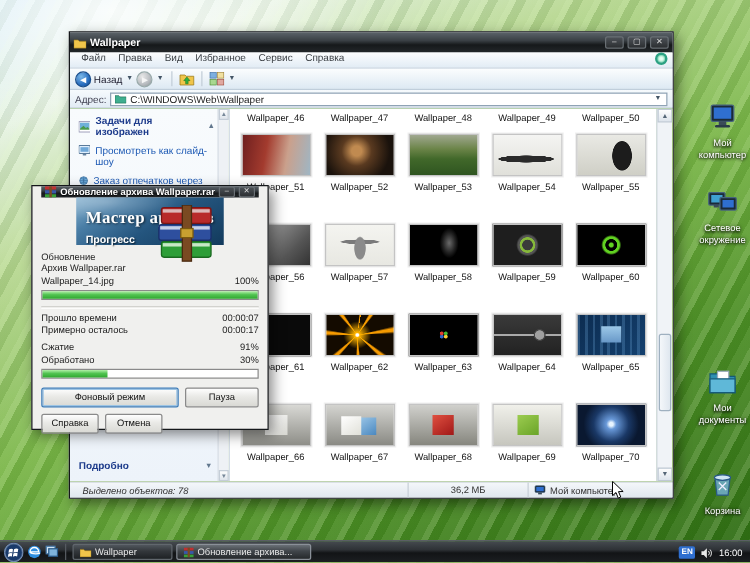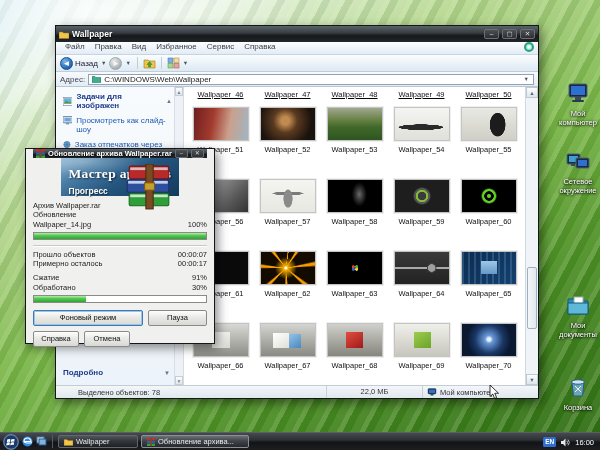--- a/index.html
+++ b/index.html
@@ -55,21 +55,21 @@
   .places .slink { margin-top:4px; color:#1e55aa; }
   .details { position:absolute; left:7px; right:13px; bottom:8px; display:flex; align-items:center;
     font-size:8px; font-weight:bold; color:#1e3c8c; }
   .details .chev { margin-left:auto; color:#62788e; font-size:6px; }
   .sscroll { position:absolute; right:0; top:0; bottom:0; width:9px; background:#eef1f5;
     border-left:1px solid #d8dee6; font-size:5px; color:#789; text-align:center; }
   .sscroll .sa { height:9px; line-height:9px; background:linear-gradient(#fdfdfd,#dfe5ec); border:1px solid #c5ced8; }
   .sscroll .sb { position:absolute; bottom:0; left:0; right:0; }
   
   .content { flex:1; position:relative; overflow:hidden; background:#fff; }
-  .lblrow { position:absolute; top:3px; left:3px; display:grid; grid-template-columns:repeat(5,67px);text-decoration:underline; }
+  .lblrow { position:absolute; top:3px; left:3px; display:grid; grid-template-columns:repeat(5,67px); }
   .lblrow span { text-align:center; font-size:7.5px; color:#111; }
   .grid { position:absolute; top:16px; left:3px; display:grid; grid-template-columns:repeat(5,67px);
     grid-auto-rows:72px; }
   .cell { display:flex; flex-direction:column; align-items:center; padding-top:4px; }
   .thumb { width:56px; height:34px; border:1px solid #c4c4c4; box-shadow:0 0 0 1px #efefef; background:#fff; }
   .flabel { margin-top:4px; font-size:7.5px; color:#111; }
   
   .t51{background:linear-gradient(100deg,#6e1f1f,#a33b2e 35%,#caa08c 65%,#9fb6c4 100%);}
   .t52{background:radial-gradient(circle at 45% 40%,#c08a50 0 4px,#5a3a20 12px,#1a120c 75%);}
   .t53{background:linear-gradient(180deg,#a0a890 0%,#6b8448 35%,#41682a 60%,#2f5520 100%);}
@@ -93,21 +93,21 @@
   
   .vscroll { width:13px; background:#f0f3f7; border-left:1px solid #d0d8e0; position:relative;
     font-size:5.5px; color:#567; text-align:center; }
   .vscroll .sa { height:11px; line-height:11px; background:linear-gradient(#fdfdfd,#dde4ec); border:1px solid #bfc9d4; }
   .vscroll .sb { position:absolute; bottom:0; left:0; right:0; }
   .vthumb { position:absolute; left:1px; right:1px; top:180px; height:62px; border:1px solid #9fb0c0;
     border-radius:2px; background:linear-gradient(90deg,#f4f7fa,#dfe7ef); }
   
   .status { height:13px; display:flex; align-items:center; font-size:7.5px; color:#333;
     background:linear-gradient(#f4f7fa,#e0e7ee); border-top:1px solid #c4ccd4; }
-  .status .s1 { flex:1; padding-left:22px; }
+  .status .s1 { flex:1; padding-left:10px;font-style:italic; }
   .status .s2 { width:96px; text-align:center; border-left:1px solid #c8d0d8; height:100%; line-height:12px; }
   .status .s3 { width:116px; display:flex; align-items:center; gap:3px; border-left:1px solid #c8d0d8;
     height:100%; padding-left:4px; }
   
   .dialog { left:25px; top:148px; width:190px; height:196px; z-index:3; background:#f0f0ee;
     display:flex; flex-direction:column;align-items:center; }
   .dialog .tbar { height:13px; }
   .dialog .ttl { font-size:7.5px; }
   .dialog .wbtn { width:13px; height:9px; line-height:7px; font-size:6px; }
   .banner { height:58px; position:relative; color:#fff; padding:8px 8px 0;
@@ -385,21 +385,21 @@
         </div>
       </div>
       <div class="vscroll">
         <div class="sa">▲</div>
         <div class="vthumb"></div>
         <div class="sa sb">▼</div>
       </div>
     </div>
     <div class="status">
       <span class="s1">Выделено объектов: 78</span>
-      <span class="s2">22,0 МБ</span>
+      <span class="s2">36,2 МБ</span>
       <span class="s3">
         <svg width="10" height="9" viewBox="0 0 10 9">
             <rect x="1" y="0.5" width="8" height="5.5" rx="1" fill="#1b2a38" stroke="#46637e" stroke-width=".5"></rect>
             <rect x="2" y="1.5" width="6" height="3.5" fill="#2f6fd0"></rect>
             <rect x="3.5" y="6" width="3" height="1.5" fill="#3a4a58"></rect>
           </svg>
         <span>Мой компьютер</span>
       </span>
     </div>
   </div>
@@ -424,32 +424,32 @@
         <rect x="5" y="3.2" width="36" height="2.6" fill="#e8e8e8" opacity=".75"></rect>
         <rect x="2" y="15" width="40" height="12" rx="2" fill="#2e4f9e" stroke="#1a2f6a"></rect>
         <rect x="3" y="16.2" width="38" height="2.6" fill="#dfe6f5" opacity=".85"></rect>
         <rect x="4" y="28" width="38" height="12" rx="2" fill="#2e9e38" stroke="#1a6a20"></rect>
         <rect x="5" y="29.2" width="36" height="2.6" fill="#e2f5df" opacity=".85"></rect>
         <rect x="20" y="0" width="7" height="43" fill="#7a4a22" stroke="#4a2a10"></rect>
         <rect x="18.8" y="18" width="9.4" height="7" fill="#c8a030" stroke="#7a5a10"></rect>
       </svg>
     </div>
     <div class="dbody">
+      <div class="dline">Обновление</div>
       <div class="dline">Архив Wallpaper.rar</div>
-      <div class="dline">Обновление</div>
       <div class="drow">
         <span>Wallpaper_14.jpg</span>
         <span>100%</span>
       </div>
       <div class="pbar">
           <div class="pfill" style="width:100%"></div>
         </div>
       <div class="dsep"></div>
       <div class="drow">
-          <span>Прошло объектов</span>
+          <span>Прошло времени</span>
           <span>00:00:07</span>
         </div>
       <div class="drow">
           <span>Примерно осталось</span>
           <span>00:00:17</span>
         </div>
       <div class="statgap"></div>
       <div class="drow">
           <span>Сжатие</span>
           <span>91%</span>

